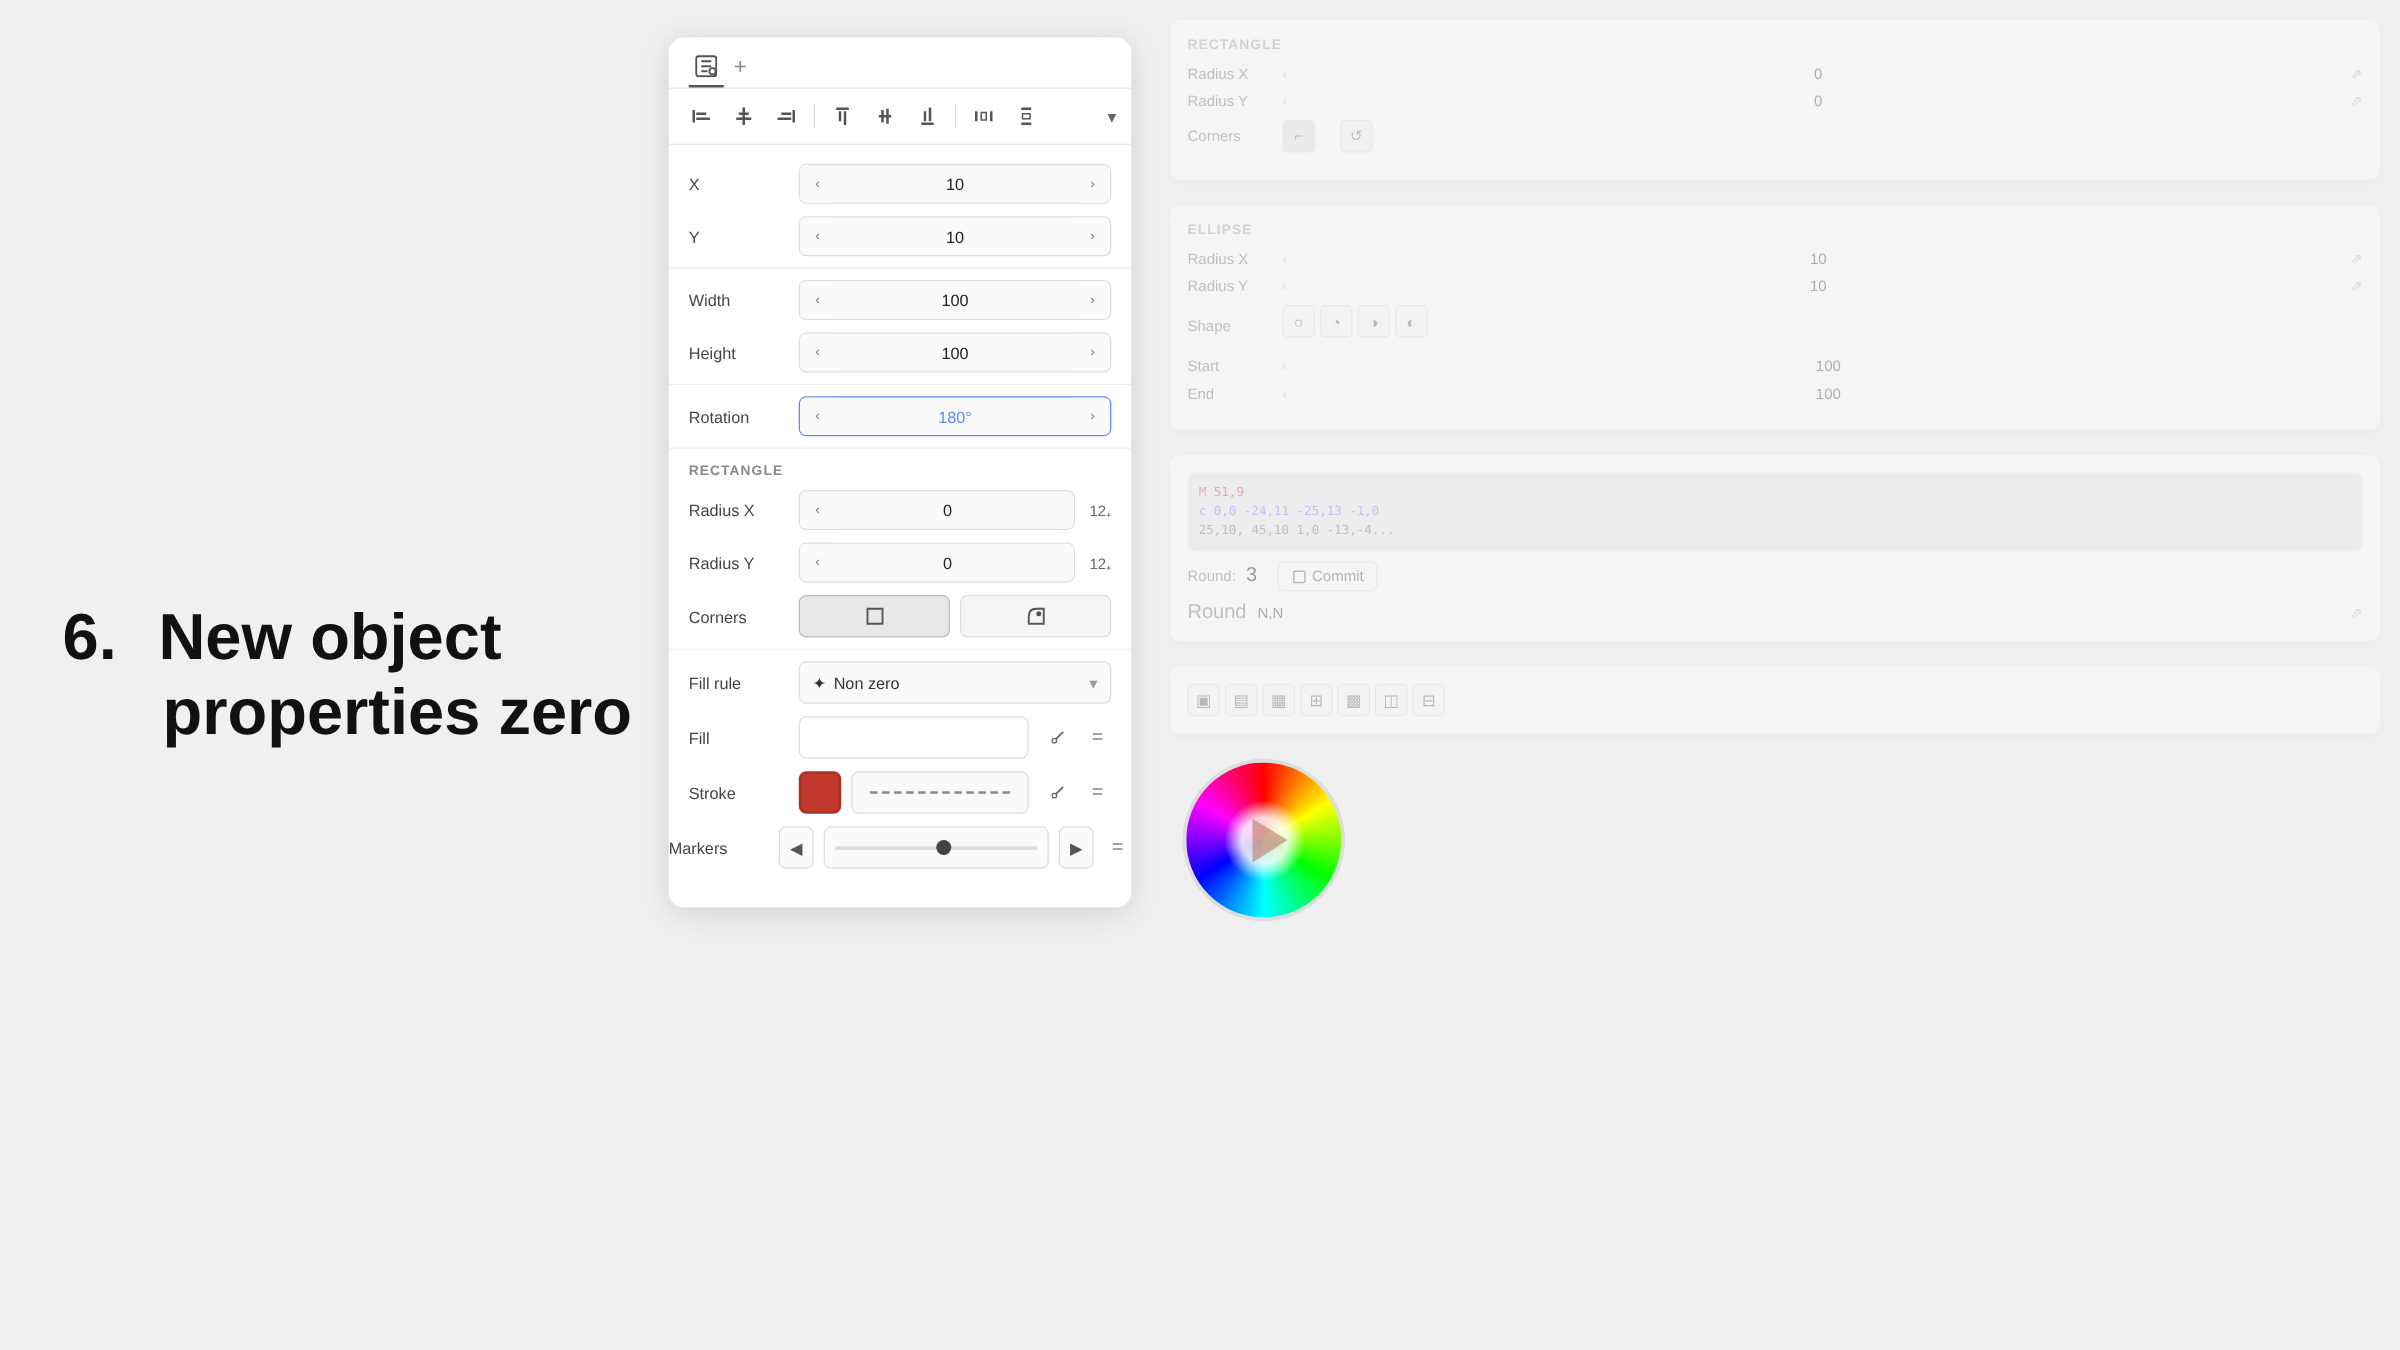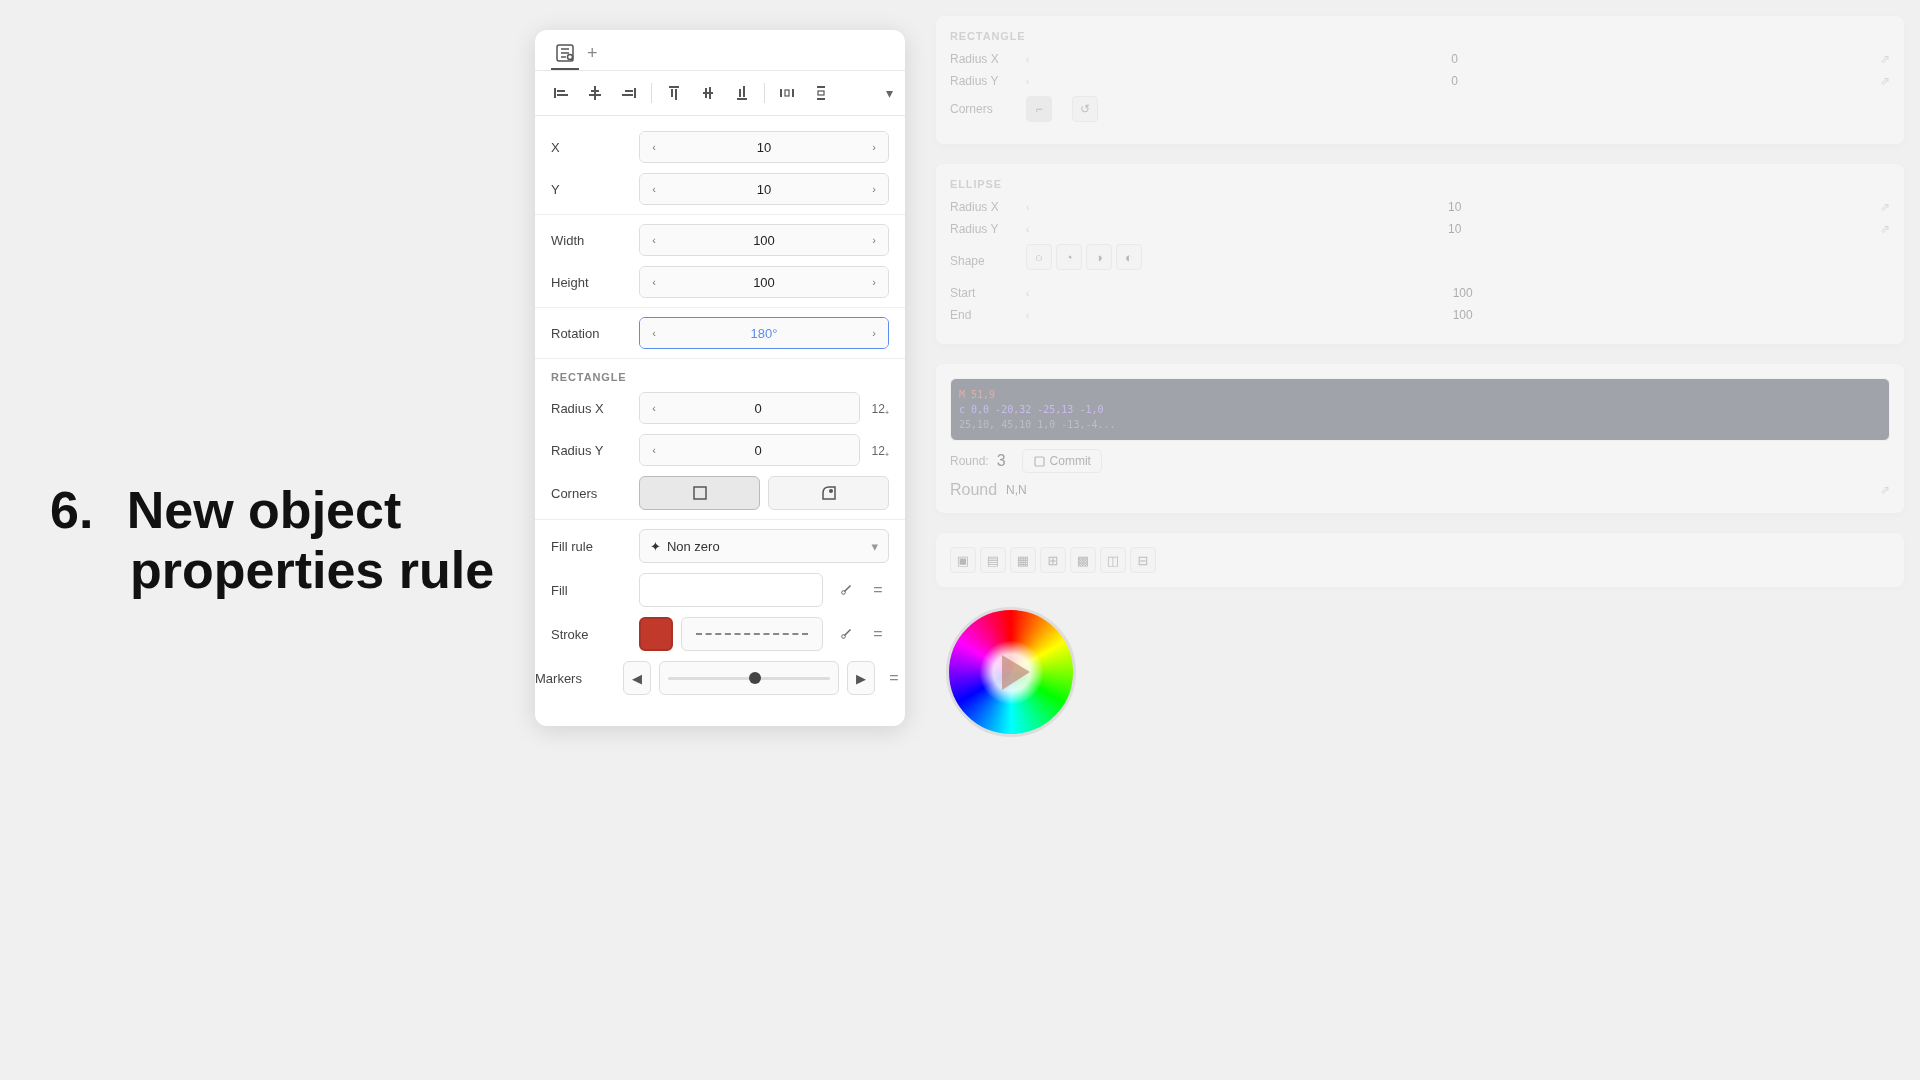--- a/index.html
+++ b/index.html
@@ -468,21 +468,21 @@
       background: #fafafa;
       display: flex;
       align-items: center;
       justify-content: center;
       font-size: 13px;
       color: #555;
       cursor: pointer;
     }
 
     .path-data-box {
-      background: #0f172a;
+      background: #e5e5e5;
       border: 1px solid #eee;
       border-radius: 6px;
       padding: 8px;
       font-size: 10px;
       color: #666;
       font-family: monospace;
       margin-bottom: 8px;
       line-height: 1.5;
     }
 
@@ -587,21 +587,21 @@
 <body>
 
 <div class="left-section">
   <div>
     <div style="display:inline; font-size:52px; font-weight:800; color:#111;">
       <span>6.</span>
     </div>
     <span style="font-size:52px; font-weight:800; color:#111;">&nbsp;</span>
     <div style="font-size:52px; font-weight:800; color:#111; display:inline;">New object</div>
     <br>
-    <div style="font-size:52px; font-weight:800; color:#111; padding-left:80px;">properties rule</div>
+    <div style="font-size:52px; font-weight:800; color:#111; padding-left:80px;">properties zero</div>
   </div>
 </div>
 
 <div class="center-section">
   <div class="panel">
 
     <div class="panel-tabs">
       <div class="tab-icon">
         <svg width="18" height="18" viewBox="0 0 18 18" fill="none">
           <rect x="1" y="1" width="16" height="16" rx="2" stroke="#555" stroke-width="1.5"></rect>
@@ -884,21 +884,21 @@
     <div class="right-prop-row">
       <div class="right-prop-label">End</div>
       <span class="right-prop-arrow">‹</span>
       <span class="right-prop-value">100</span>
     </div>
   </div>
 
   <div class="right-panel-block faded-panel">
     <div class="path-data-box">
       <span class="path-highlight-m">M 51,9</span><br>
-      <span class="path-highlight-c">c 0,0 -20,32 -25,13 -1,0</span><br>
+      <span class="path-highlight-c">c 0,0 -24,11 -25,13 -1,0</span><br>
       <span>25,10, 45,10 1,0 -13,-4...</span>
     </div>
     <div class="nodes-row">
       <span class="nodes-label">Round:</span>
       <span>3</span>
       <div class="commit-btn">
         <svg width="13" height="13" viewBox="0 0 13 13">
             <rect x="2" y="2" width="9" height="9" rx="1" stroke="#555" stroke-width="1.2" fill="none"></rect>
           </svg>
         <span>Commit</span>

